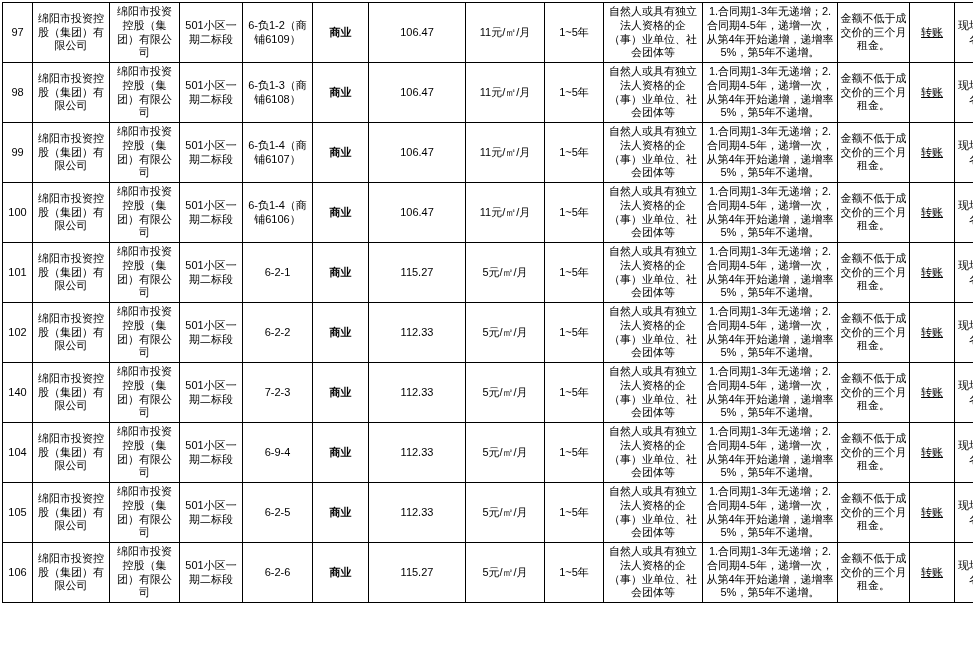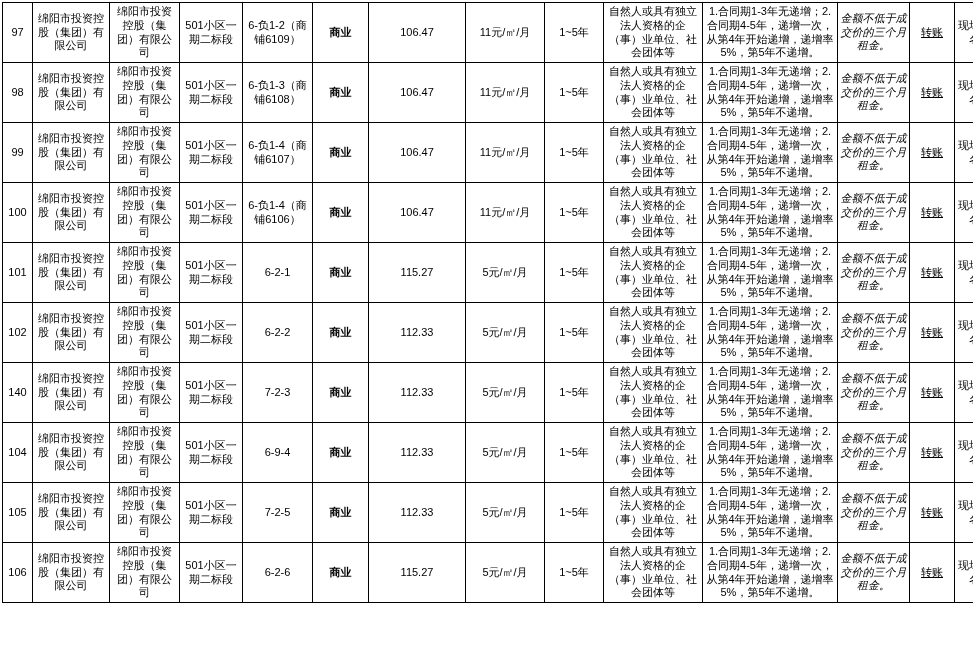--- a/index.html
+++ b/index.html
@@ -55,21 +55,21 @@
   td.owner    { font-size: 11.5px; letter-spacing: 0px; }
   td.agent    { font-size: 11.5px; }
   td.proj     { font-size: 11.5px; }
   td.unit     { font-size: 11.5px; }
   td.use      { font-size: 12px; font-weight: bold; }
   td.area     { font-size: 12px; }
   td.price    { font-size: 11.5px; }
   td.term     { font-size: 11.5px; }
   td.target   { font-size: 11.5px; text-align: center; }
   td.incr     { font-size: 11px; text-align: left; padding-left: 3px; padding-right: 3px; }
-  td.deposit  { font-size: 11.5px; font-style: italic; }
+  td.deposit  { font-size: 11.5px; }
   td.pay      { font-size: 12px; text-decoration: underline; }
   td.reg      { font-size: 12px; }
 </style>
 </head>
 <body>
 
 <div id="sheet">
   <table class="lease-table">
     <colgroup>
       <col class="c-no">
@@ -214,21 +214,21 @@
           <td class="incr">1.合同期1-3年无递增；2.合同期4-5年，递增一次，从第4年开始递增，递增率5%，第5年不递增。</td>
           <td class="deposit">金额不低于成交价的三个月租金。</td>
           <td class="pay">转账</td>
           <td class="reg">现场报名</td>
         </tr>
         <tr>
           <td class="num">105</td>
           <td class="owner">绵阳市投资控股（集团）有限公司</td>
           <td class="agent">绵阳市投资控股（集团）有限公司</td>
           <td class="proj">501小区一期二标段</td>
-          <td class="unit">7-2-5</td>
+          <td class="unit">6-2-5</td>
           <td class="use">商业</td>
           <td class="area">112.33</td>
           <td class="price">5元/㎡/月</td>
           <td class="term">1~5年</td>
           <td class="target">自然人或具有独立法人资格的企（事）业单位、社会团体等</td>
           <td class="incr">1.合同期1-3年无递增；2.合同期4-5年，递增一次，从第4年开始递增，递增率5%，第5年不递增。</td>
           <td class="deposit">金额不低于成交价的三个月租金。</td>
           <td class="pay">转账</td>
           <td class="reg">现场报名</td>
         </tr>

